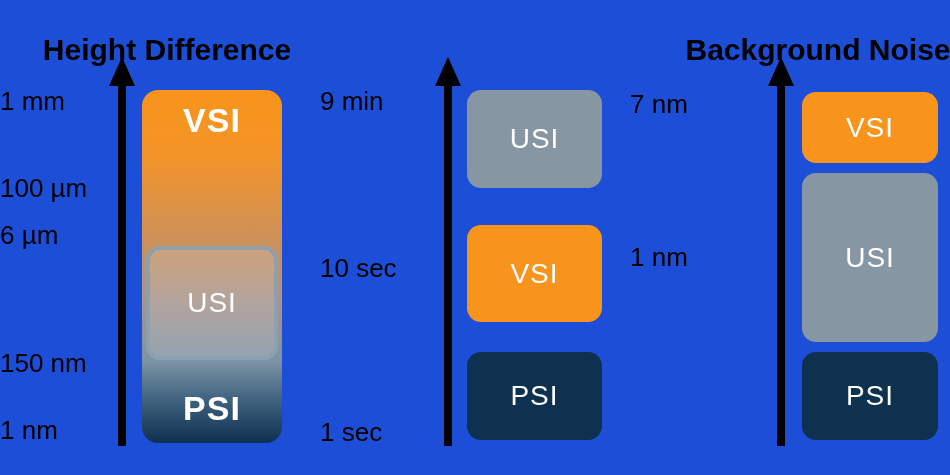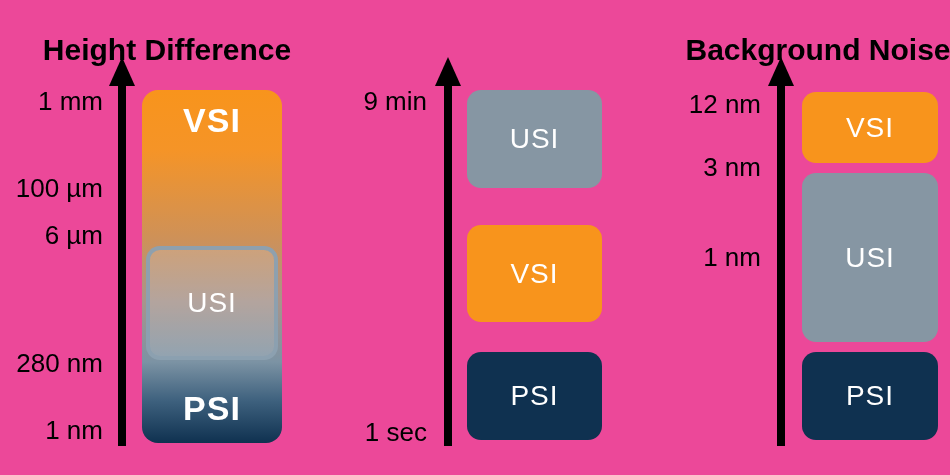--- a/index.html
+++ b/index.html
@@ -1,17 +1,17 @@
 <!DOCTYPE html>
 <html><head>
 <meta charset="utf-8">
 <style>
   html,body { margin:0; padding:0; background:#ffffff; }
   .canvas {
-    position:relative; width:950px; height:475px; background:#ec4899;
+    position:relative; width:950px; height:475px; background:#1d4ed8;
     font-family:"Liberation Sans", sans-serif; overflow:hidden;
   }
   .panel { position:absolute; top:0; height:475px; }
   .p1 { left:0;   width:300px; }
   .p2 { left:320px; width:300px; }
   .p3 { left:630px; width:320px; }
 
   .title {
     position:absolute; top:8px; transform:translateX(-50%);
     font-size:30px; font-weight:bold; color:#000; white-space:nowrap;
@@ -28,21 +28,21 @@
     position:absolute; top:57px; width:0; height:0;
     border-left:13px solid transparent; border-right:13px solid transparent;
     border-bottom:29px solid #000;
   }
   .p1 .arrowhead { left:109px; }
   .p2 .arrowhead { left:115px; }
   .p3 .arrowhead { left:138px; }
 
   .tick {
     position:absolute; left:0; height:32px; line-height:32px;
-    font-size:26px; color:#000; text-align:right; white-space:nowrap;
+    font-size:26px; color:#000; text-align:left; white-space:nowrap;
   }
   .p1 .tick { width:103px; }
   .p2 .tick { width:107px; }
   .p3 .tick { width:131px; }
   .p1 .tk0{top:85px}  .p1 .tk1{top:126px} .p1 .tk2{top:172px} .p1 .tk3{top:219px}
   .p1 .tk4{top:281px} .p1 .tk5{top:347px} .p1 .tk6{top:414px}
   .p2 .tk0{top:85px}  .p2 .tk1{top:252px} .p2 .tk2{top:416px}
   .p3 .tk0{top:88px}  .p3 .tk1{top:151px} .p3 .tk2{top:241px} .p3 .tk3{top:327px} .p3 .tk4{top:417px}
 
   .box {
@@ -92,56 +92,56 @@
 <div class="canvas">
 
   <section class="panel p1">
     <h2 class="title">Height Difference</h2>
     <div class="arrowhead"></div>
     <div class="shaft"></div>
 
     <div class="tick tk0">1 mm</div>
     <div class="tick tk2">100 µm</div>
     <div class="tick tk3">6 µm</div>
-    <div class="tick tk5">280 nm</div>
+    <div class="tick tk5">150 nm</div>
     <div class="tick tk6">1 nm</div>
 
     <div class="range-bar"></div>
     <div class="float-label lbl-vsi">VSI</div>
     <div class="usi-overlay">
       <span class="box-label">USI</span>
     </div>
     <div class="float-label lbl-psi">PSI</div>
   </section>
 
   <section class="panel p2">
     <div class="arrowhead"></div>
     <div class="shaft"></div>
 
     <div class="tick tk0">9 min</div>
+    <div class="tick tk1">10 sec</div>
     <div class="tick tk2">1 sec</div>
 
     <div class="box box-usi gray">
       <span class="box-label">USI</span>
     </div>
     <div class="box box-vsi orange">
       <span class="box-label">VSI</span>
     </div>
     <div class="box box-psi navy">
       <span class="box-label">PSI</span>
     </div>
   </section>
 
   <section class="panel p3">
     <h2 class="title">Background Noise</h2>
     <div class="arrowhead"></div>
     <div class="shaft"></div>
 
-    <div class="tick tk0">12 nm</div>
-    <div class="tick tk1">3 nm</div>
+    <div class="tick tk0">7 nm</div>
     <div class="tick tk2">1 nm</div>
 
     <div class="box box-vsi orange">
       <span class="box-label">VSI</span>
     </div>
     <div class="box box-usi gray">
       <span class="box-label">USI</span>
     </div>
     <div class="box box-psi navy">
       <span class="box-label">PSI</span>

